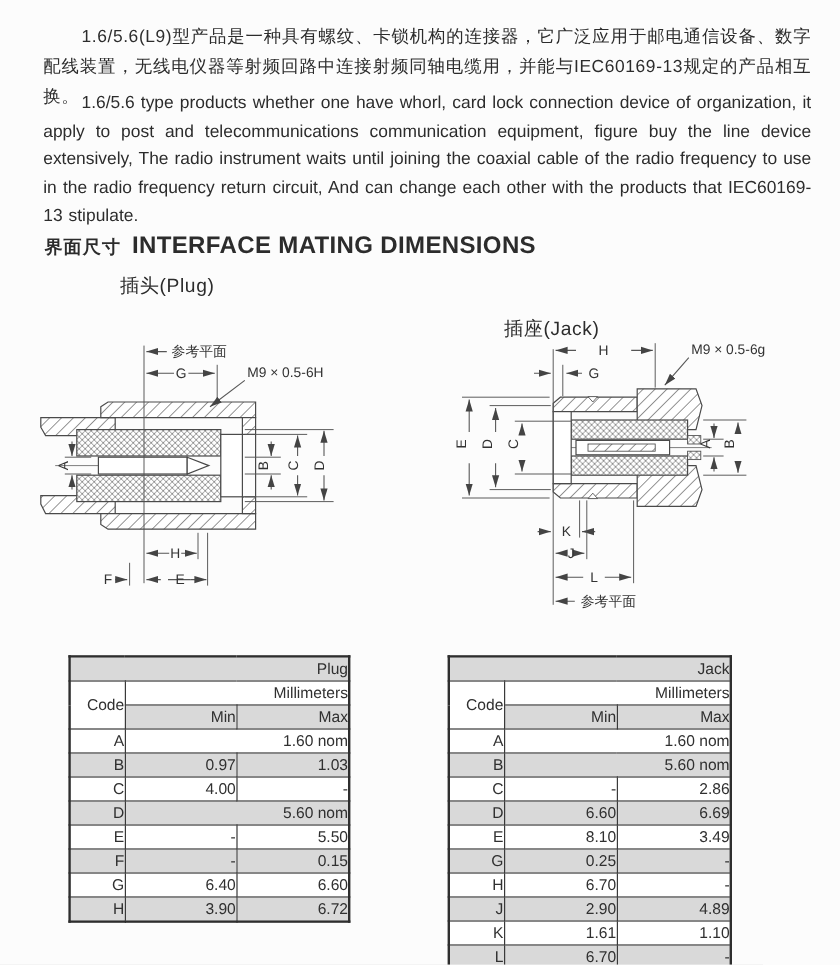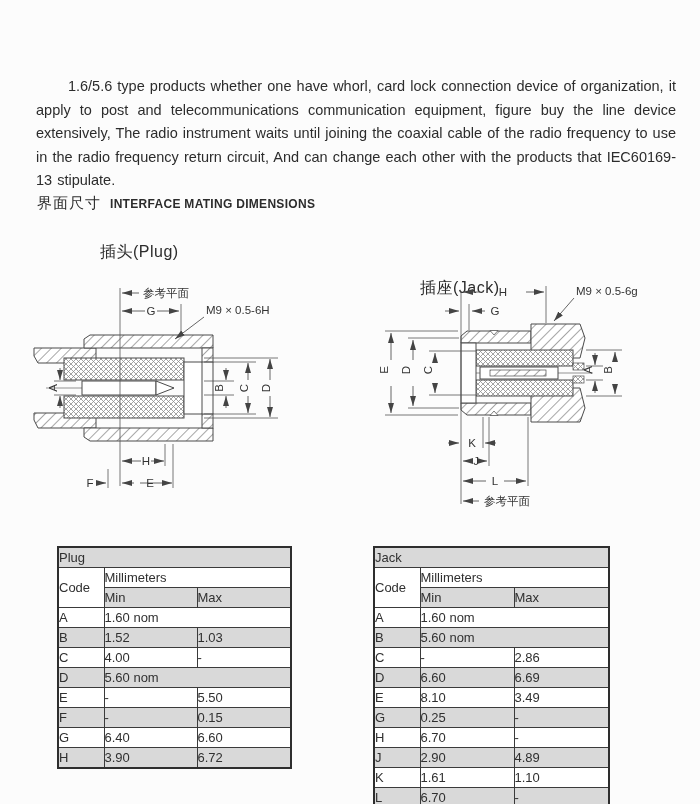--- a/index.html
+++ b/index.html
@@ -5,43 +5,44 @@
   html,body{margin:0;padding:0;background:#e8e8e8;}
   #page{
     position:relative;width:700px;height:804px;background:#fcfcfc;
     font-family:"Liberation Sans",sans-serif;color:#2c2c2c;overflow:hidden;
     margin:0 auto;
   }
   .para{position:absolute;left:36px;width:640px;text-align:justify;}
   #para-zh{top:4px;font-size:14.5px;line-height:25px;text-indent:2.2em;letter-spacing:.5px;}
   #para-en{top:55px;font-size:14.5px;line-height:23.5px;text-indent:2.2em;word-spacing:1px;margin-top:20px;}
   #section-title{position:absolute;left:37px;top:194px;display:flex;align-items:baseline;gap:9px;}
-  #section-title .zh{font-size:15px;font-weight:normal;letter-spacing:1px;}
-  #section-title .en{font-size:12px;font-weight:bold;letter-spacing:.3px;text-align:center;}
-  .diagram-caption{position:absolute;top:242px;font-size:16px;letter-spacing:.5px;}
+  #section-title .zh{font-size:15px;font-weight:bold;letter-spacing:1px;}
+  #section-title .en{font-size:20px;font-weight:bold;letter-spacing:.3px;text-align:center;}
+  .diagram-caption{position:absolute;top:228px;font-size:16px;letter-spacing:.5px;}
   #plug-caption{left:100px;}
   #jack-caption{left:420px;margin-top:36px;}
   svg{position:absolute;}
   #plug-svg{left:26px;top:264px;}
   #jack-svg{left:368px;top:264px;}
   svg text{font-family:"Liberation Sans",sans-serif;font-size:11.5px;fill:#333;}
   .dim-table{position:absolute;border-collapse:collapse;table-layout:fixed;
-    font-size:13px;color:#303030;text-align:left;}
+    font-size:13px;color:#303030;text-align:right;}
   .dim-table td{border:1px solid #3a3a3a;height:19px;padding:0;line-height:17px;overflow:hidden;}
   .dim-table{border:2px solid #2e2e2e;}
   .g{background:#d9d9d9;}
   .w{background:#ffffff;}
   #plug-table{left:57px;top:546px;width:233px;}
   #jack-table{left:373px;top:546px;width:235px;}
 </style>
 </head>
 <body>
 
 <div id="page">
 
+  <p class="para" id="para-zh">1.6/5.6(L9)型产品是一种具有螺纹、卡锁机构的连接器，它广泛应用于邮电通信设备、数字配线装置，无线电仪器等射频回路中连接射频同轴电缆用，并能与IEC60169-13规定的产品相互换。</p>
   <p class="para" id="para-en">1.6/5.6 type products whether one have whorl, card lock connection device of organization, it apply to post and telecommunications communication equipment, figure buy the line device extensively, The radio instrument waits until joining the coaxial cable of the radio frequency to use in the radio frequency return circuit, And can change each other with the products that IEC60169-13 stipulate.</p>
 
   <div id="section-title">
     <span class="zh">界面尺寸</span>
     <span class="en">INTERFACE MATING DIMENSIONS</span>
   </div>
 
   <div class="diagram-caption" id="plug-caption">插头(Plug)</div>
   <div class="diagram-caption" id="jack-caption">插座(Jack)</div>
 
@@ -227,21 +228,21 @@
     <tr>
       <td class="g">Min</td>
       <td class="g">Max</td>
     </tr>
     <tr>
           <td class="w">A</td>
           <td colspan="2" class="w">1.60 nom</td>
         </tr>
     <tr>
           <td class="g">B</td>
-          <td class="g">1.52</td>
+          <td class="g">0.97</td>
           <td class="g">1.03</td>
         </tr>
     <tr>
           <td class="w">C</td>
           <td class="w">4.00</td>
           <td class="w">-</td>
         </tr>
     <tr>
           <td class="g">D</td>
           <td colspan="2" class="g">5.60 nom</td>

